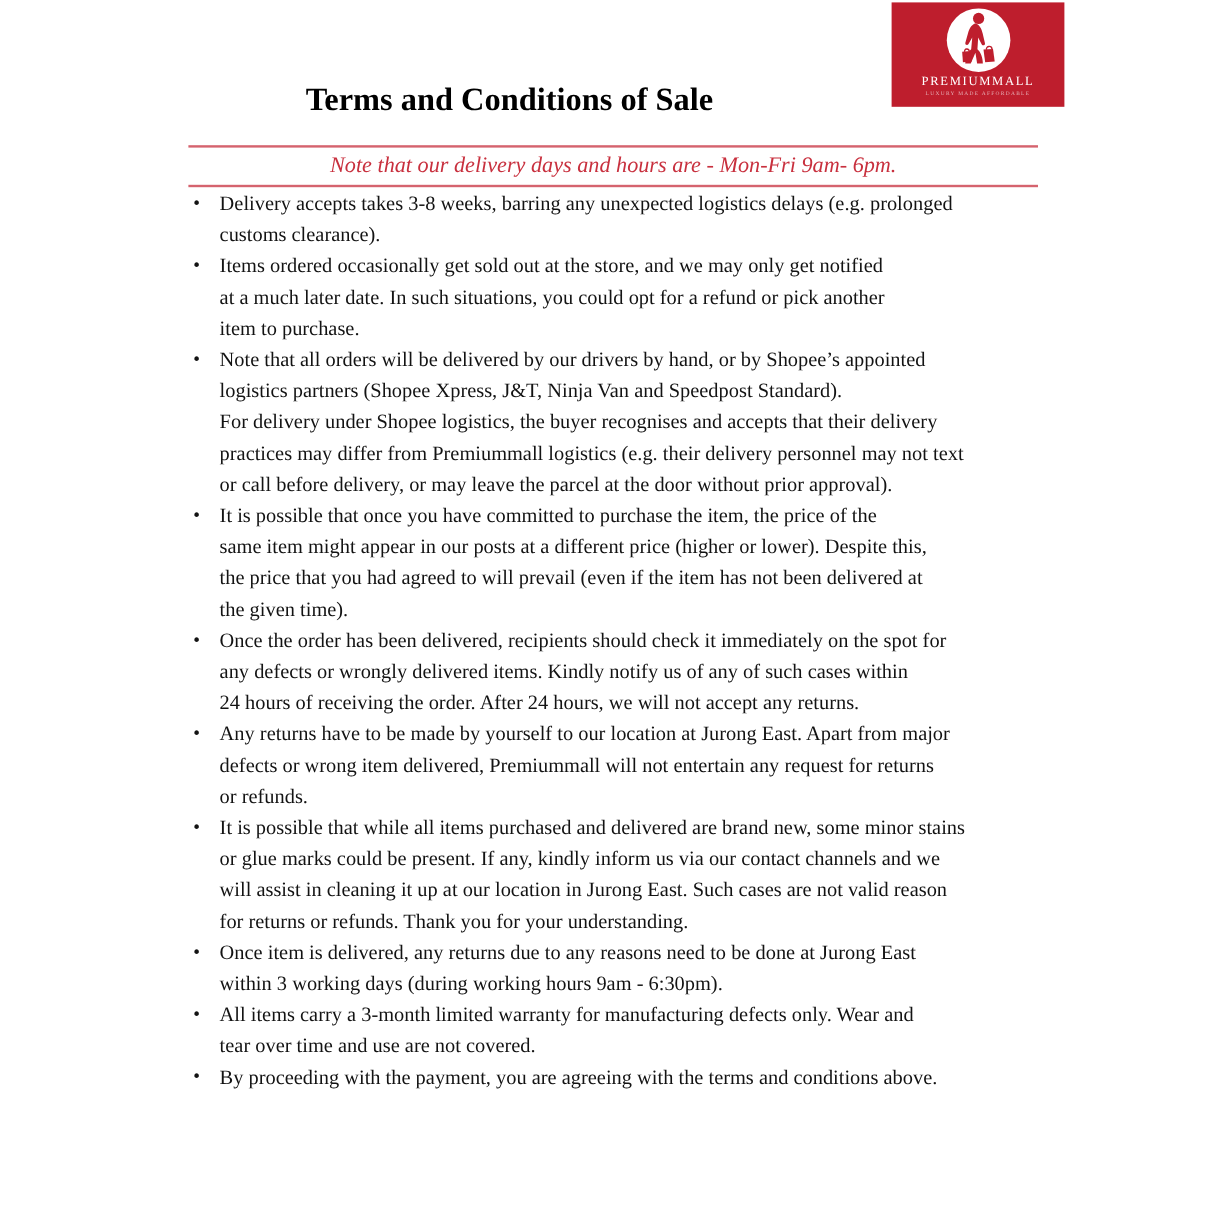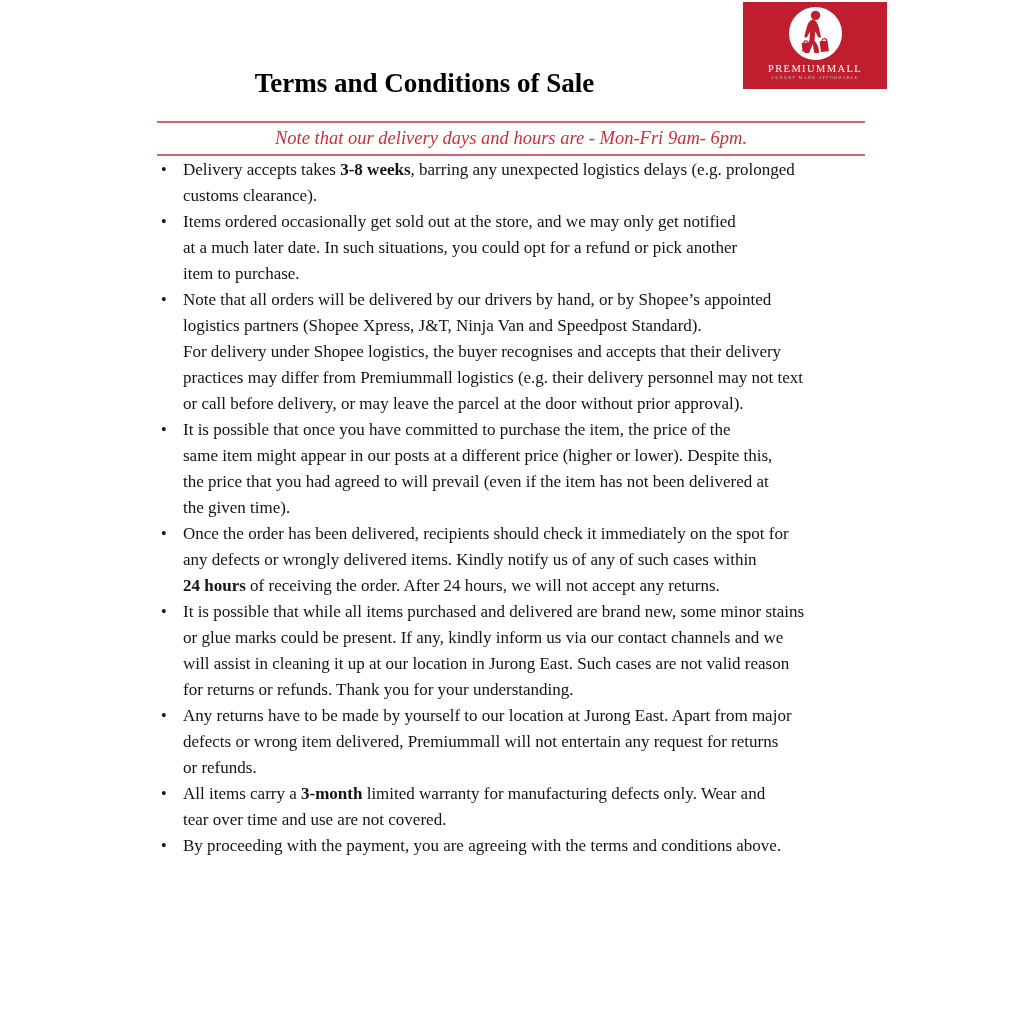--- a/index.html
+++ b/index.html
@@ -58,21 +58,21 @@
   .terms li{
     position:relative;padding-left:26px;
     font-size:17px;line-height:26px;
     white-space:pre-wrap;
   }
   .terms li::before{
     content:"\2022";
     position:absolute;left:4px;top:0;
     font-size:16px;line-height:26px;
   }
-  .terms b{font-weight:700;margin-top:8px;}
+  .terms b{font-weight:400;margin-top:8px;}
 </style>
 </head>
 <body>
 
 <div class="page">
 
   <div class="logo">
     <div class="logo-circle">
       <svg viewBox="0 0 60 60" width="53" height="53">
         <g>
@@ -106,25 +106,27 @@
 For delivery under Shopee logistics, the buyer recognises and accepts that their delivery
 practices may differ from Premiummall logistics (e.g. their delivery personnel may not text
 or call before delivery, or may leave the parcel at the door without prior approval).</span></li>
       <li><span>It is possible that once you have committed to purchase the item, the price of the
 same item might appear in our posts at a different price (higher or lower). Despite this,
 the price that you had agreed to will prevail (even if the item has not been delivered at
 the given time).</span></li>
       <li><span>Once the order has been delivered, recipients should check it immediately on the spot for
 any defects or wrongly delivered items. Kindly notify us of any of such cases within
 </span><b>24 hours</b><span> of receiving the order. After 24 hours, we will not accept any returns.</span></li>
+      <li><span>Any returns have to be made by yourself to our location at Jurong East. Apart from major
+defects or wrong item delivered, Premiummall will not entertain any request for returns
+or refunds.</span></li>
       <li><span>It is possible that while all items purchased and delivered are brand new, some minor stains
 or glue marks could be present. If any, kindly inform us via our contact channels and we
 will assist in cleaning it up at our location in Jurong East. Such cases are not valid reason
 for returns or refunds. Thank you for your understanding.</span></li>
-      <li><span>Any returns have to be made by yourself to our location at Jurong East. Apart from major
-defects or wrong item delivered, Premiummall will not entertain any request for returns
-or refunds.</span></li>
+      <li><span>Once item is delivered, any returns due to any reasons need to be done at Jurong East
+within </span><b>3 working days</b><span> (during working hours 9am - 6:30pm).</span></li>
       <li><span>All items carry a </span><b>3-month</b><span> limited warranty for manufacturing defects only. Wear and
 tear over time and use are not covered.</span></li>
       <li><span>By proceeding with the payment, you are agreeing with the terms and conditions above.</span></li>
     </ul>
 
 </div>
 
 </body></html>

